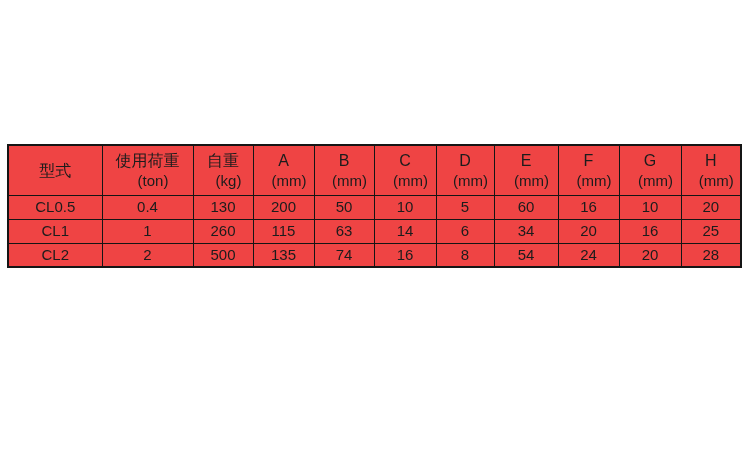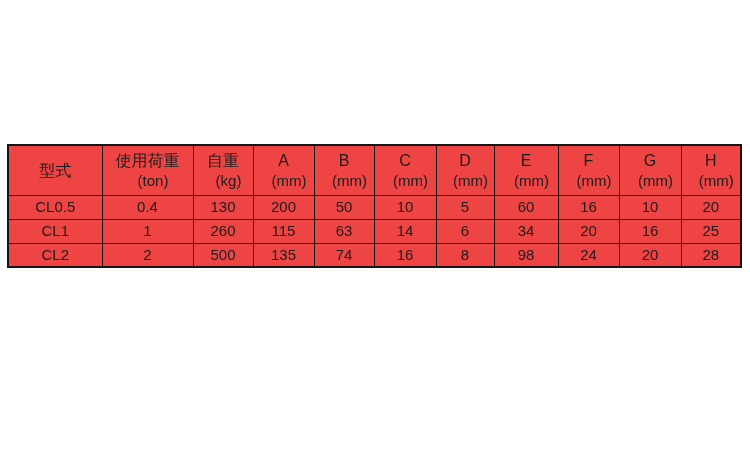--- a/index.html
+++ b/index.html
@@ -160,19 +160,19 @@
         <td><span class="cell-value">25</span></td>
       </tr>
       <tr>
         <td><span class="cell-value">CL2</span></td>
         <td><span class="cell-value">2</span></td>
         <td><span class="cell-value">500</span></td>
         <td><span class="cell-value">135</span></td>
         <td><span class="cell-value">74</span></td>
         <td><span class="cell-value">16</span></td>
         <td><span class="cell-value">8</span></td>
-        <td><span class="cell-value">98</span></td>
+        <td><span class="cell-value">54</span></td>
         <td><span class="cell-value">24</span></td>
         <td><span class="cell-value">20</span></td>
         <td><span class="cell-value">28</span></td>
       </tr>
     </tbody>
 </table>
 
 </body></html>

